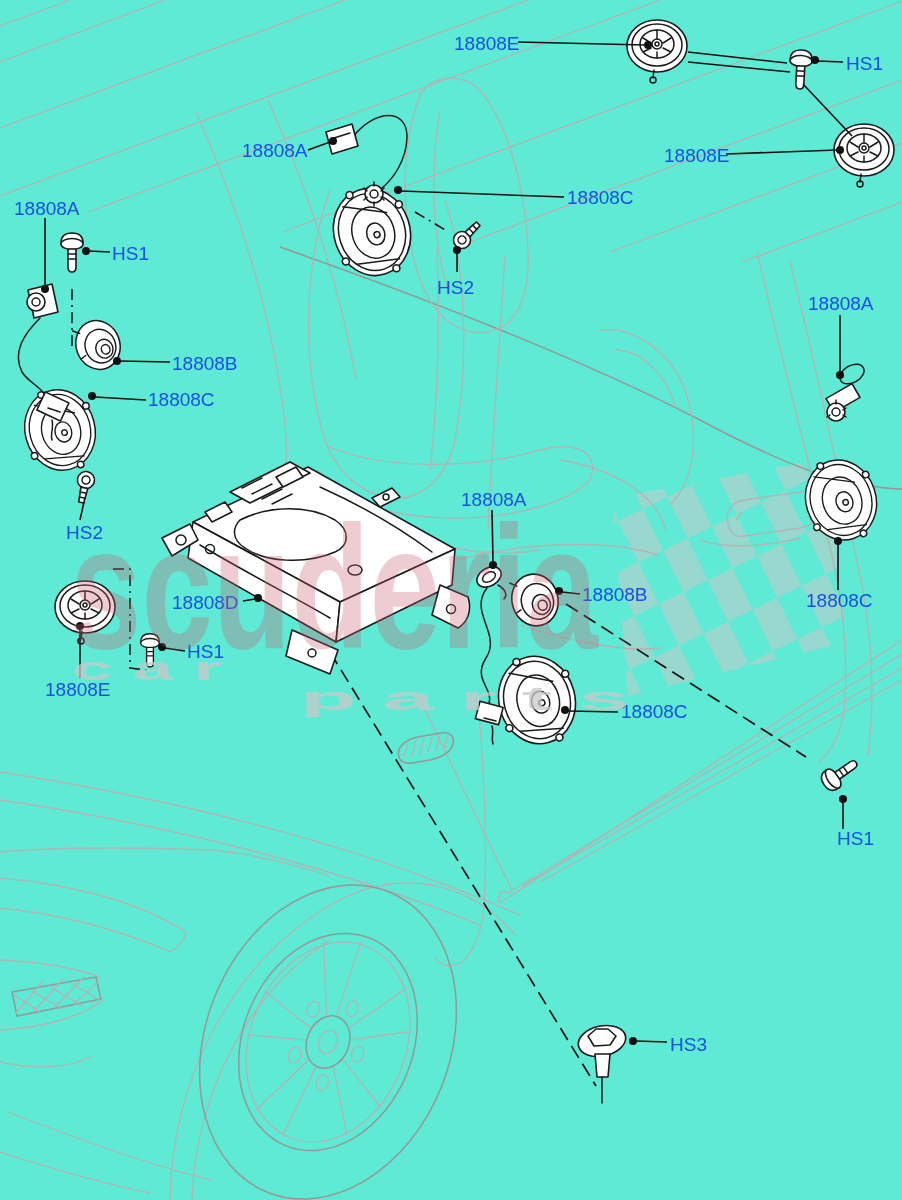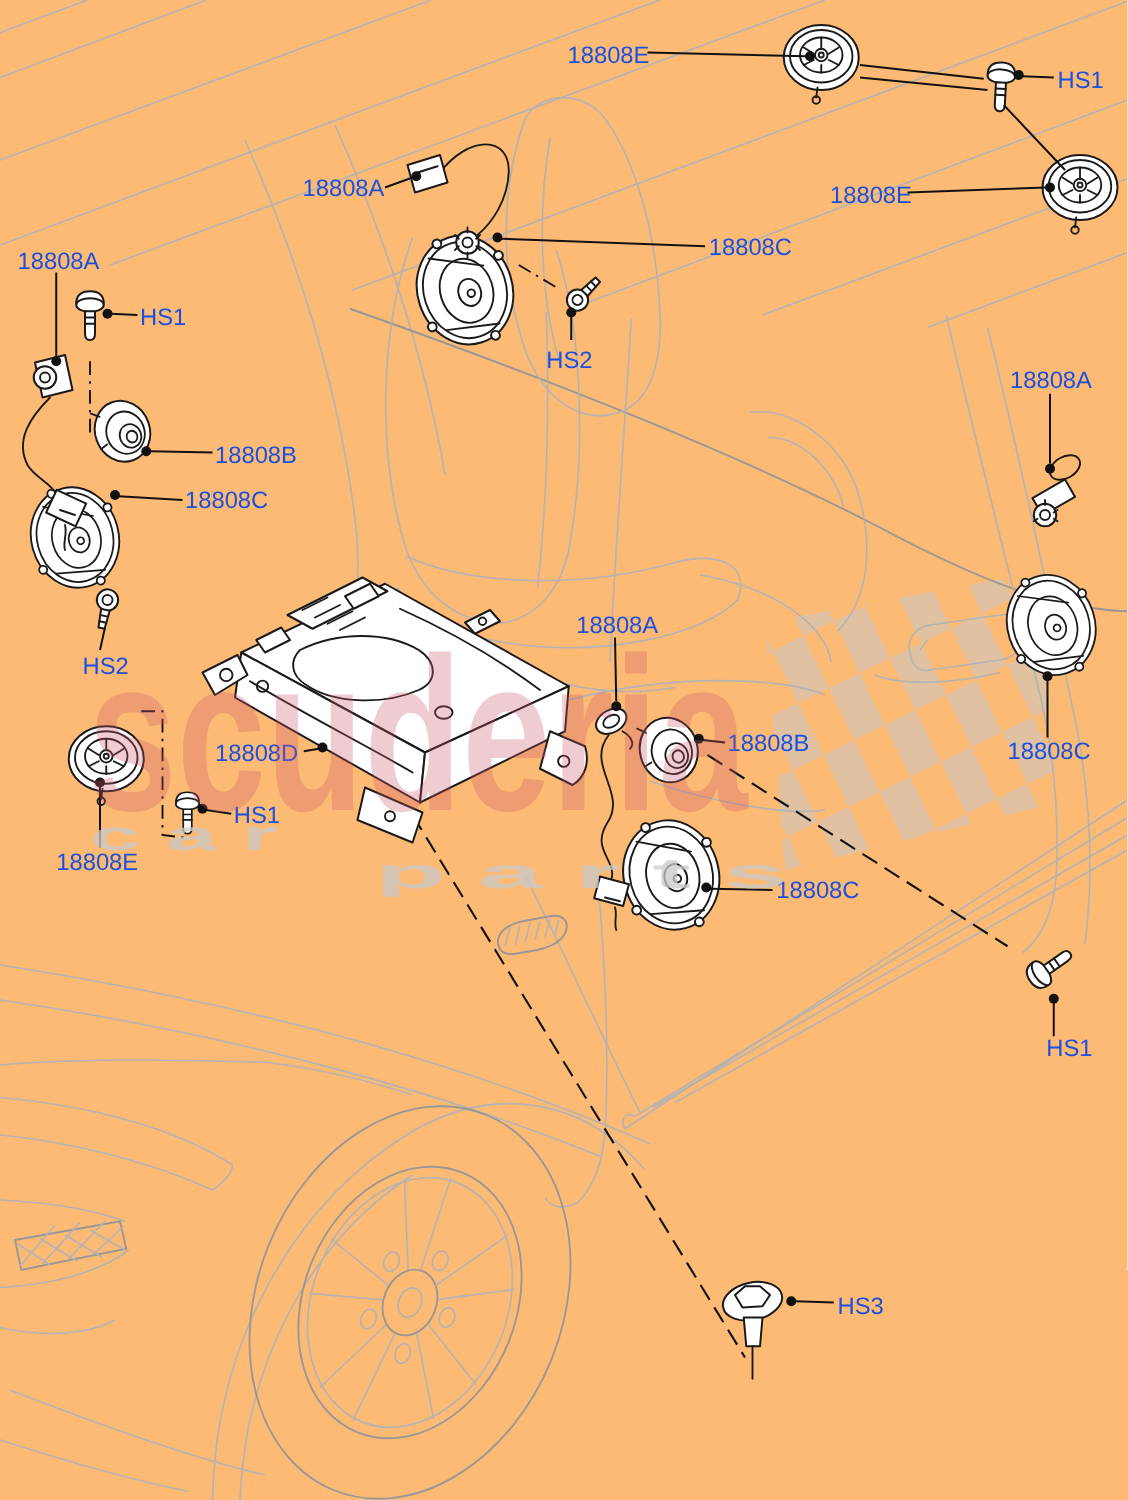--- a/index.html
+++ b/index.html
@@ -1,16 +1,16 @@
 <!DOCTYPE html>
 <html><head>
 <meta charset="utf-8">
 <style>
   html,body{margin:0;padding:0;background:#fff;}
-  .stage{position:relative;width:902px;height:1200px;background:#fdba74;overflow:hidden;
+  .stage{position:relative;width:902px;height:1200px;background:#5eead4;overflow:hidden;
          font-family:"Liberation Sans", sans-serif;}
   svg text.callout{font-family:"Liberation Sans", sans-serif;font-size:19px;}
   svg text.wm-big{font-family:"Liberation Sans", sans-serif;font-weight:bold;}
   svg text.wm-small{font-family:"Liberation Sans", sans-serif;font-weight:bold;}
   .gray{stroke:#b3b3b3;fill:none;stroke-width:1.3;}
   .gray2{stroke:#979797;fill:none;stroke-width:1.5;}
   .part{stroke:#1a1a1a;fill:#ffffff;stroke-width:1.6;stroke-linejoin:round;}
   .partline{stroke:#1a1a1a;fill:none;stroke-width:1.5;stroke-linejoin:round;stroke-linecap:round;}
   .leader{stroke:#111;fill:none;stroke-width:1.6;}
   .dash{stroke:#111;fill:none;stroke-width:1.7;stroke-dasharray:14 7;}

